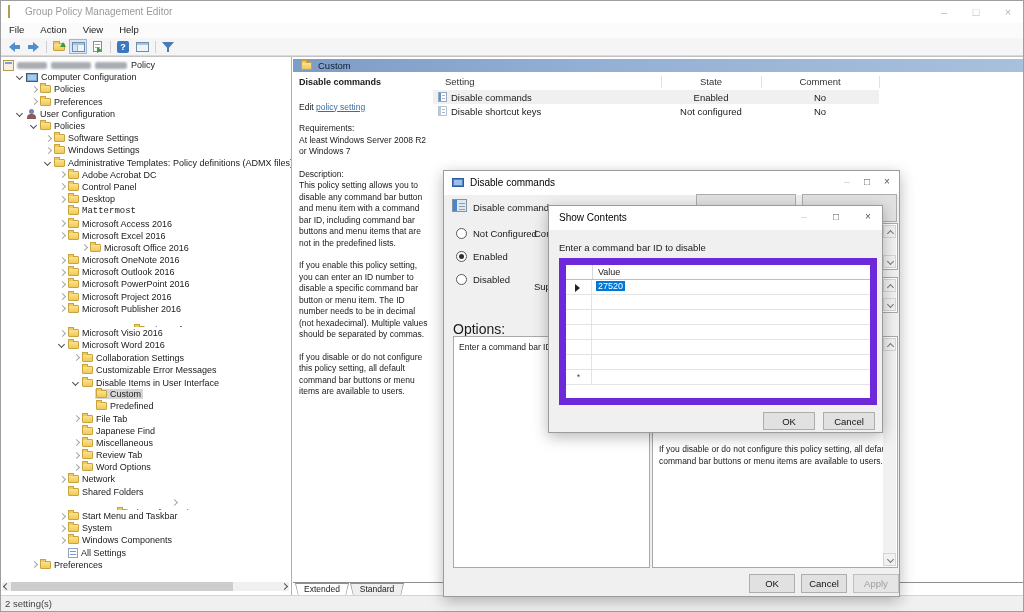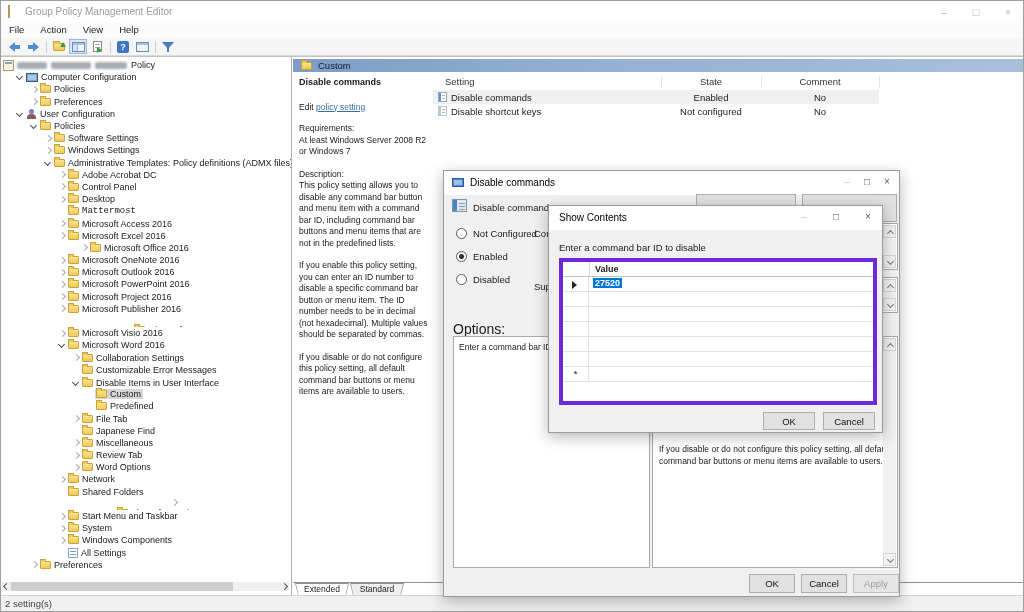--- a/index.html
+++ b/index.html
@@ -152,21 +152,21 @@
   .vsb { position:absolute; top:1px; bottom:1px; right:1px; width:13px; background:#f1f1f1; }
   .vsb .sa { position:absolute; left:0; width:13px; height:13px; background:#f1f1f1; border:1px solid #d5d5d5; }
   .vsb .sa.up { top:0; } .vsb .sa.dn { bottom:0; }
   .sa::before { content:''; position:absolute; left:4px; width:4px; height:4px; }
   .sa.up::before { top:5px; border-left:1px solid #777; border-top:1px solid #777; transform:rotate(45deg); }
   .sa.dn::before { top:3px; border-right:1px solid #777; border-bottom:1px solid #777; transform:rotate(45deg); }
 
   .helpline { white-space:nowrap; font-size:8.5px; line-height:12px; }
 
   
-  .grid { position:absolute; background:#fff; border:4px solid #6d28d9;font-weight:bold; }
+  .grid { position:absolute; background:#fff; border:7px solid #6d28d9; }
   .ghead { position:absolute; left:0; top:0; right:0; height:15px; border-bottom:1px solid #c0c0c0; font-size:9px; }
   .gseldiv { position:absolute; left:26px; top:0; bottom:0; width:1px; background:#d9d9d9; }
   .grow { position:absolute; left:0; right:0; height:15px; border-bottom:1px solid #e3e3e3; }
   .gsel { position:absolute; left:0; top:0; bottom:0; width:26px; border-right:1px solid #e3e3e3; text-align:center; color:#555; font-size:9px; line-height:14px; }
   .gtri { position:absolute; left:9px; top:4px; width:0; height:0; border:4px solid transparent; border-left:5px solid #222; border-right:none; }
   .gval { position:absolute; left:30px; top:1px; font-size:9px; }
   .valsel { background:#0078d7; color:#fff; padding:0 2px; }
 </style>
 </head>
 <body>

